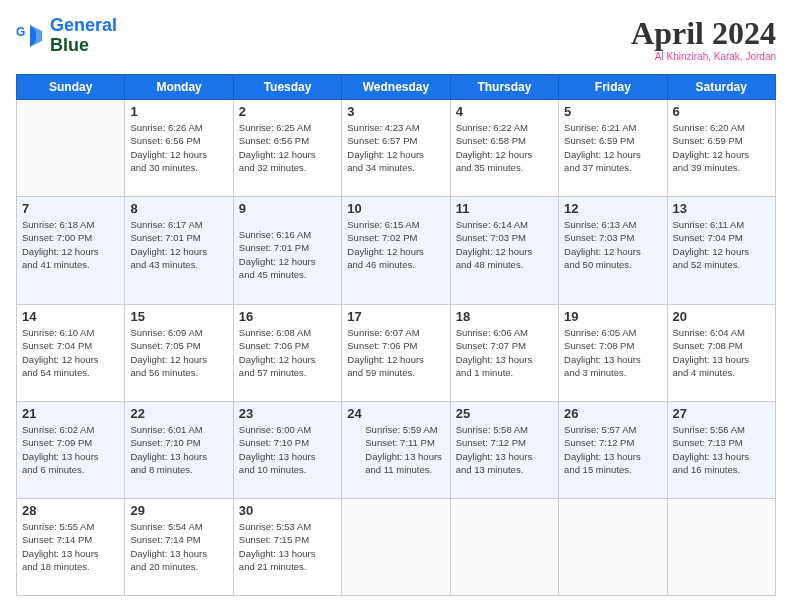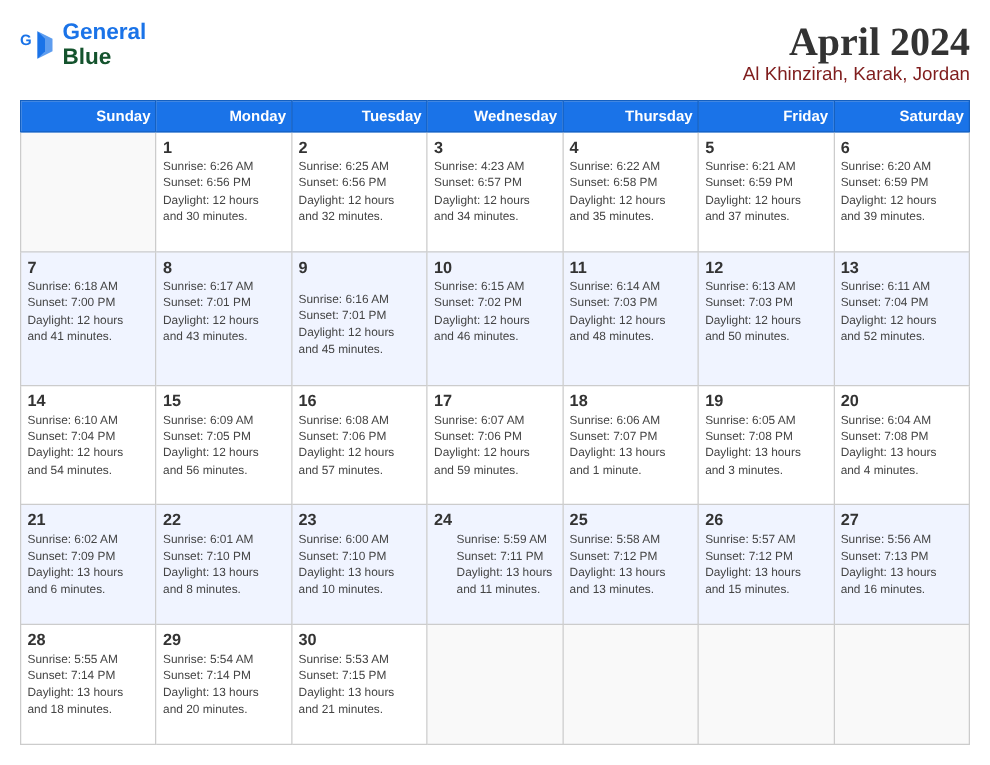--- a/index.html
+++ b/index.html
@@ -45,37 +45,37 @@
       text-align: right;
     }
     .month-title {
       font-size: 32px;
       font-weight: bold;
       color: #333;
       line-height: 1.1;
       font-family: Liberation Serif, serif;
     }
     .location-title {
-      font-size: 15px;
-      color: #7f1d1d;
+      font-size: 10px;
+      color: #ec4899;
     }
     .calendar {
       flex: 1;
       border: 1px solid #ccc;
       border-collapse: collapse;
       width: 100%;
       table-layout: fixed;
     }
     .calendar th {
       background: #1a73e8;
       color: #fff;
       font-size: 12px;
       font-weight: bold;
       padding: 5px 4px;
-      text-align: right;
+      text-align: center;
       border: 1px solid #1560c0;
     }
     .calendar td {
       vertical-align: top;
       padding: 4px 5px;
       border: 1px solid #ccc;
       font-size: 10px;
       color: #333;
       height: 80px;
     }

